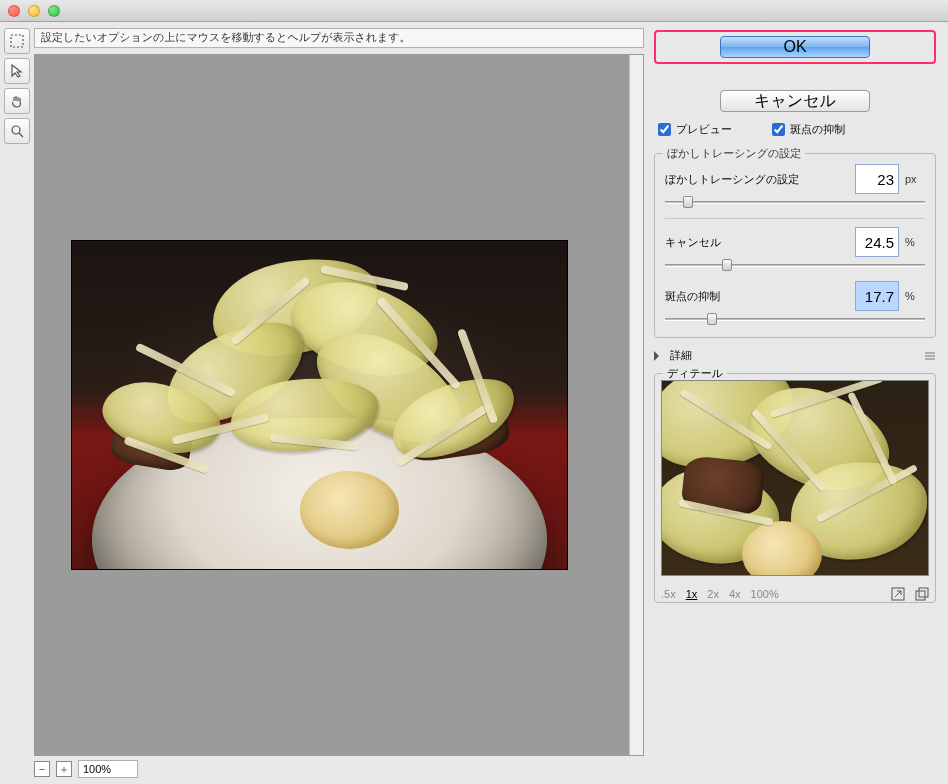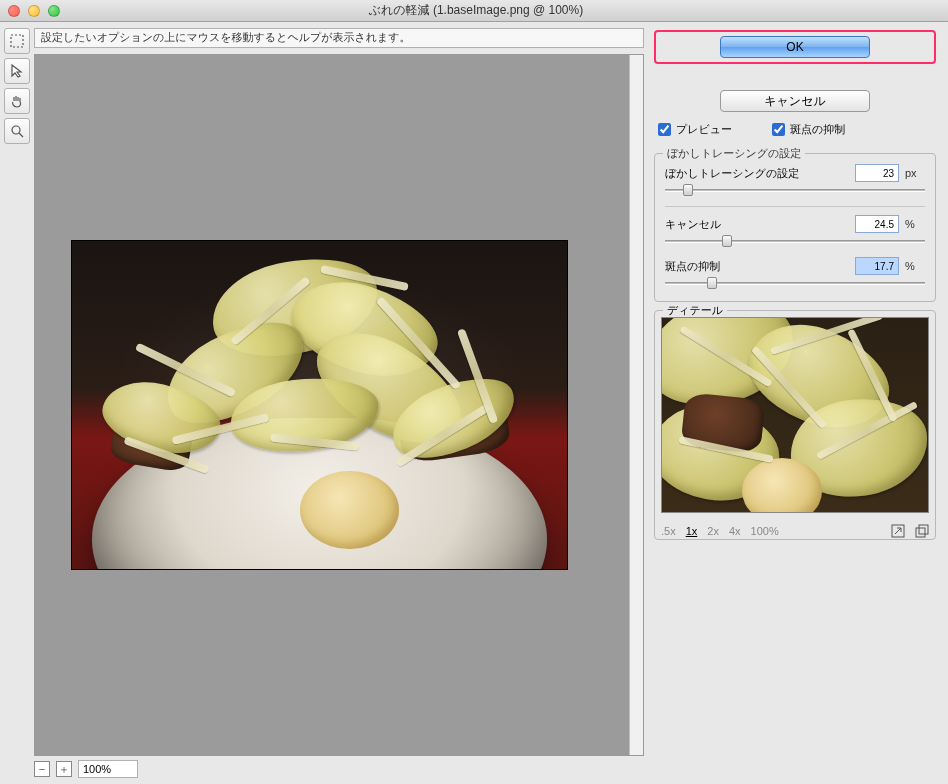--- a/index.html
+++ b/index.html
@@ -24,34 +24,34 @@
 .canvas-wrap { flex: 1; border: 1px solid #999; background: #9b9b9b; position: relative; overflow: hidden; }
 .canvas-scroll { position:absolute; top:0; right:0; bottom:0; width:14px; background:#f0f0f0; border-left:1px solid #c0c0c0;}
 .photo-main { position: absolute; left: 36px; top: 185px; width: 497px; height: 330px; background: #000; border: 1px solid #000; overflow:hidden;}
 .bottom-bar { height: 22px; display: flex; align-items: center; gap: 6px; padding-top: 4px; }
 .sq { width: 16px; height: 16px; border: 1px solid #888; background: #fff; display:flex; align-items:center; justify-content:center; cursor:pointer; color:#555;}
 .zoomfield { width: 60px; height: 18px; border: 1px solid #b0b0b0; background: #fff; padding: 0 4px; font-size: 11px; }
 
 .side { width: 300px; padding: 8px 12px 8px 6px; display: flex; flex-direction: column; gap: 8px; }
 .btnrow { display:flex; justify-content:center; }
 .ok-highlight { border: 2px solid #ff2b6a; padding: 4px; border-radius: 4px; margin-bottom: 2px;}
-.macbtn { width: 150px; height: 22px; border-radius: 4px; border: 1px solid #3a76c4; background: linear-gradient(#bfe0ff,#7fb4ef 49%,#5ea3ef 51%,#a9d4ff); color:#000; font-size:12px; cursor:pointer;text-align:center;}
+.macbtn { width: 150px; height: 22px; border-radius: 4px; border: 1px solid #3a76c4; background: linear-gradient(#bfe0ff,#7fb4ef 49%,#5ea3ef 51%,#a9d4ff); color:#000; font-size:16px; cursor:pointer;text-align:center;}
 .macbtn.gray { border-color:#9a9a9a; background: linear-gradient(#ffffff,#e3e3e3); margin-top: 16px; }
 
 .checkrow { display:flex; gap: 40px; padding: 2px 0 4px 4px;}
 .check { display:flex; align-items:center; gap:5px; color:#000;}
 .check input { accent-color:#2b6cd4; width:13px; height:13px;}
 
 .group { border: 1px solid #b8b8b8; border-radius: 4px; padding: 10px 10px 12px 10px; position: relative; margin-top:4px;}
 .group > .legend { position: absolute; top: -8px; left: 8px; background: #e8e8e8; padding: 0 4px; font-size: 11px; color:#333;}
 .ctrl { margin-bottom: 10px; }
 .ctrl-row { display:flex; align-items:center; justify-content:space-between; }
 .ctrl-row .lbl { color:#000; }
 .numwrap { display:flex; align-items:center; gap:6px;}
-.num { width: 44px; height: 18px; border: 1px solid #8aa8d8; background:#fff; text-align:right; padding: 1px 4px; font-size: 10px;}
+.num { width: 44px; height: 30px; border: 1px solid #8aa8d8; background:#fff; text-align:right; padding: 1px 4px; font-size: 15px;}
 .num.hl { background:#b9d7ff; }
 .unit { width: 20px; color:#333;}
 .select { height:18px; border:1px solid #aaa; border-radius:3px; background:linear-gradient(#fff,#e6e6e6); padding: 0 18px 0 6px; font-size:11px; position:relative; min-width:62px; display:inline-flex; align-items:center; color:#000;}
 .select::after { content:""; position:absolute; right:5px; top:4px; width:0; height:0; border:4px solid transparent; border-top-color:#555;}
 .slider { position:relative; height: 12px; margin-top: 2px; }
 .slider .track { position:absolute; left:0; right:0; top:5px; height:3px; background:#bdbdbd; border-top:1px solid #9a9a9a; border-bottom:1px solid #fff;}
 .slider .handle { position:absolute; top:0; width:10px; height:12px; background:linear-gradient(#fafafa,#cfcfcf); border:1px solid #8a8a8a; border-radius:2px; transform:translateX(-5px);}
 .divider { height:1px; background:#c8c8c8; margin:4px 0 8px 0;}
 
 .disc-row { display:flex; align-items:center; gap:6px; padding: 2px 0;}
@@ -82,21 +82,20 @@
 </style>
 </head>
 <body>
 
 <div class="titlebar">
   <div class="traffic">
     <div class="tbtn red"></div>
     <div class="tbtn yel"></div>
     <div class="tbtn grn"></div>
   </div>
-  <div class="title">ぶれの軽減 (1.baseImage.png @ 100%)</div>
   <div style="width:48px"></div>
 </div>
 
 <div class="content">
   <div class="toolcol">
     <div class="tool">
       <svg>
           <rect x="2" y="2" width="12" height="12" stroke-dasharray="2 2"></rect>
         </svg>
     </div>
@@ -225,20 +224,29 @@
             <span class="unit">%</span>
           </div>
         </div>
         <div class="slider">
             <div class="track"></div>
             <div class="handle" style="left:18%"></div>
           </div>
       </div>
     </div>
 
+    <div class="disc-row">
+      <div class="tri"></div>
+      <span>詳細</span>
+      <span class="mini-icon">
+        <svg width="12" height="8">
+            <path d="M1 1 H11 M1 4 H11 M1 7 H11" stroke="#777" stroke-width="1"></path>
+          </svg>
+      </span>
+    </div>
 
     <div class="detail-group">
       <div class="legend">ディテール</div>
       <div class="detail-img">
         <div class="food-bg" style="background:linear-gradient(180deg,#2a2014 0%, #3a2c18 100%);"></div>
         <div class="veg" style="left:-6%; top:-8%; width:56%; height:52%; transform:rotate(-14deg);"></div>
         <div class="veg" style="left:32%; top:6%; width:54%; height:48%; transform:rotate(22deg);"></div>
         <div class="veg" style="left:48%; top:42%; width:52%; height:50%; transform:rotate(-8deg);"></div>
         <div class="veg" style="left:-4%; top:46%; width:48%; height:48%; transform:rotate(10deg);"></div>
         <div class="meat" style="left:8%; top:40%; width:30%; height:28%; transform:rotate(6deg);"></div>

